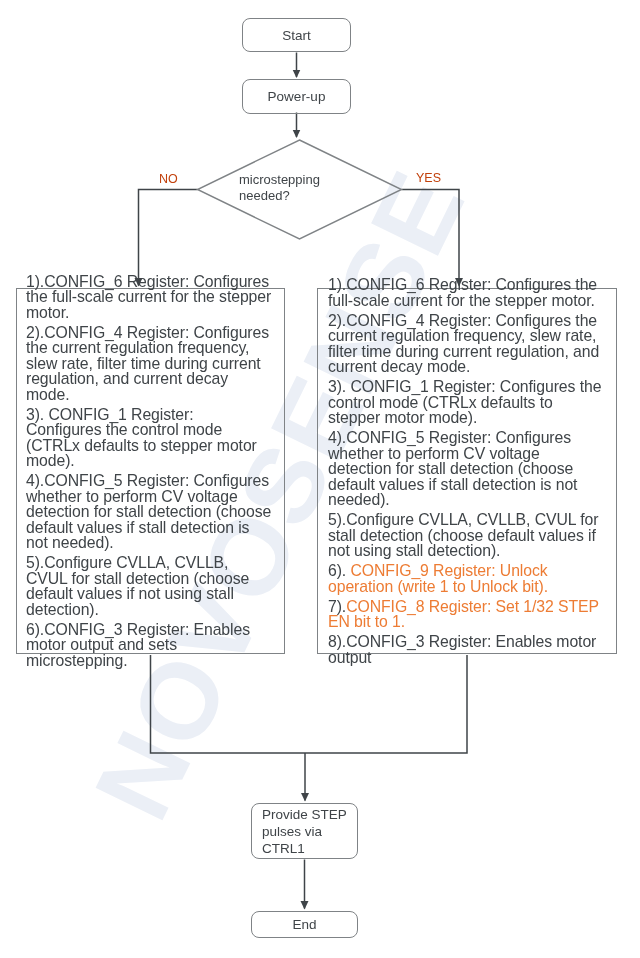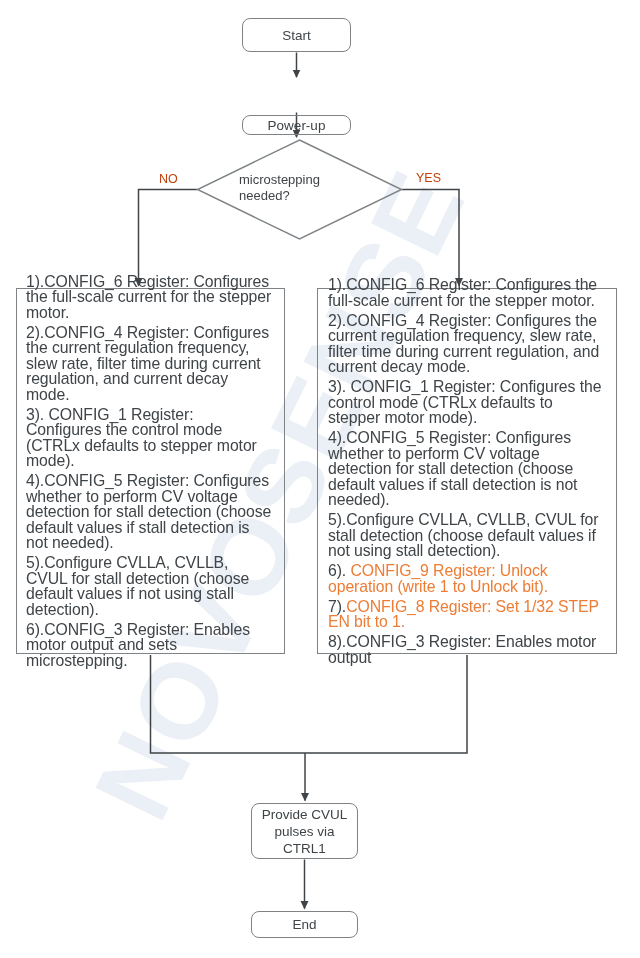--- a/index.html
+++ b/index.html
@@ -18,24 +18,24 @@
     z-index:0;user-select:none;white-space:nowrap;
   }
 
   
   .connectors{position:absolute;left:0;top:0;z-index:1;}
 
   
   .node{
     position:absolute;display:flex;align-items:center;justify-content:center;
     border:1.4px solid #7F8386;border-radius:8px;background:transparent;
-    font-size:13.5px;line-height:17px;text-align:center;z-index:2;
+    font-size:13.5px;line-height:17px;z-index:2;
   }
   .node-start{left:242px;top:18px;width:109px;height:34px;}
-  .node-powerup{left:242px;top:79px;width:109px;height:20px;margin-top:36px;}
+  .node-powerup{left:242px;top:79px;width:109px;height:35px;}
   .node-provide{left:251px;top:803px;width:107px;height:56px;white-space:pre-line;}
   .node-end{left:251px;top:911px;width:107px;height:27px;}
 
   
   .decision-text{
     position:absolute;left:239px;top:172px;width:121px;z-index:2;
     font-size:13px;line-height:16px;text-align:left;white-space:pre-line;
   }
 
   .branch-label{position:absolute;z-index:2;font-size:12.5px;color:#c2410c;}
@@ -109,19 +109,19 @@
       <p>2).CONFIG_4 Register: Configures the current regulation  frequency, slew rate, filter time during current regulation, and current decay mode.</p>
       <p>3). CONFIG_1 Register: Configures the control mode (CTRLx defaults to stepper motor mode).</p>
       <p>4).CONFIG_5 Register: Configures whether to perform CV voltage detection for stall detection (choose default values if stall detection is not needed).</p>
       <p>5).Configure CVLLA, CVLLB, CVUL for stall detection (choose default values if not using stall detection).</p>
       <p><span>6). </span><span class="orange">CONFIG_9 Register: Unlock operation (write 1 to Unlock bit).</span></p>
       <p><span>7).</span><span class="orange">CONFIG_8 Register: Set 1/32 STEP EN bit to 1.</span></p>
       <p>8).CONFIG_3 Register: Enables motor output</p>
     </div>
   </div>
 
-  <div class="node node-provide">Provide CVUL
+  <div class="node node-provide">Provide STEP
 pulses via
 CTRL1</div>
 
   <div class="node node-end">End</div>
 
 </div>
 
 </body></html>

